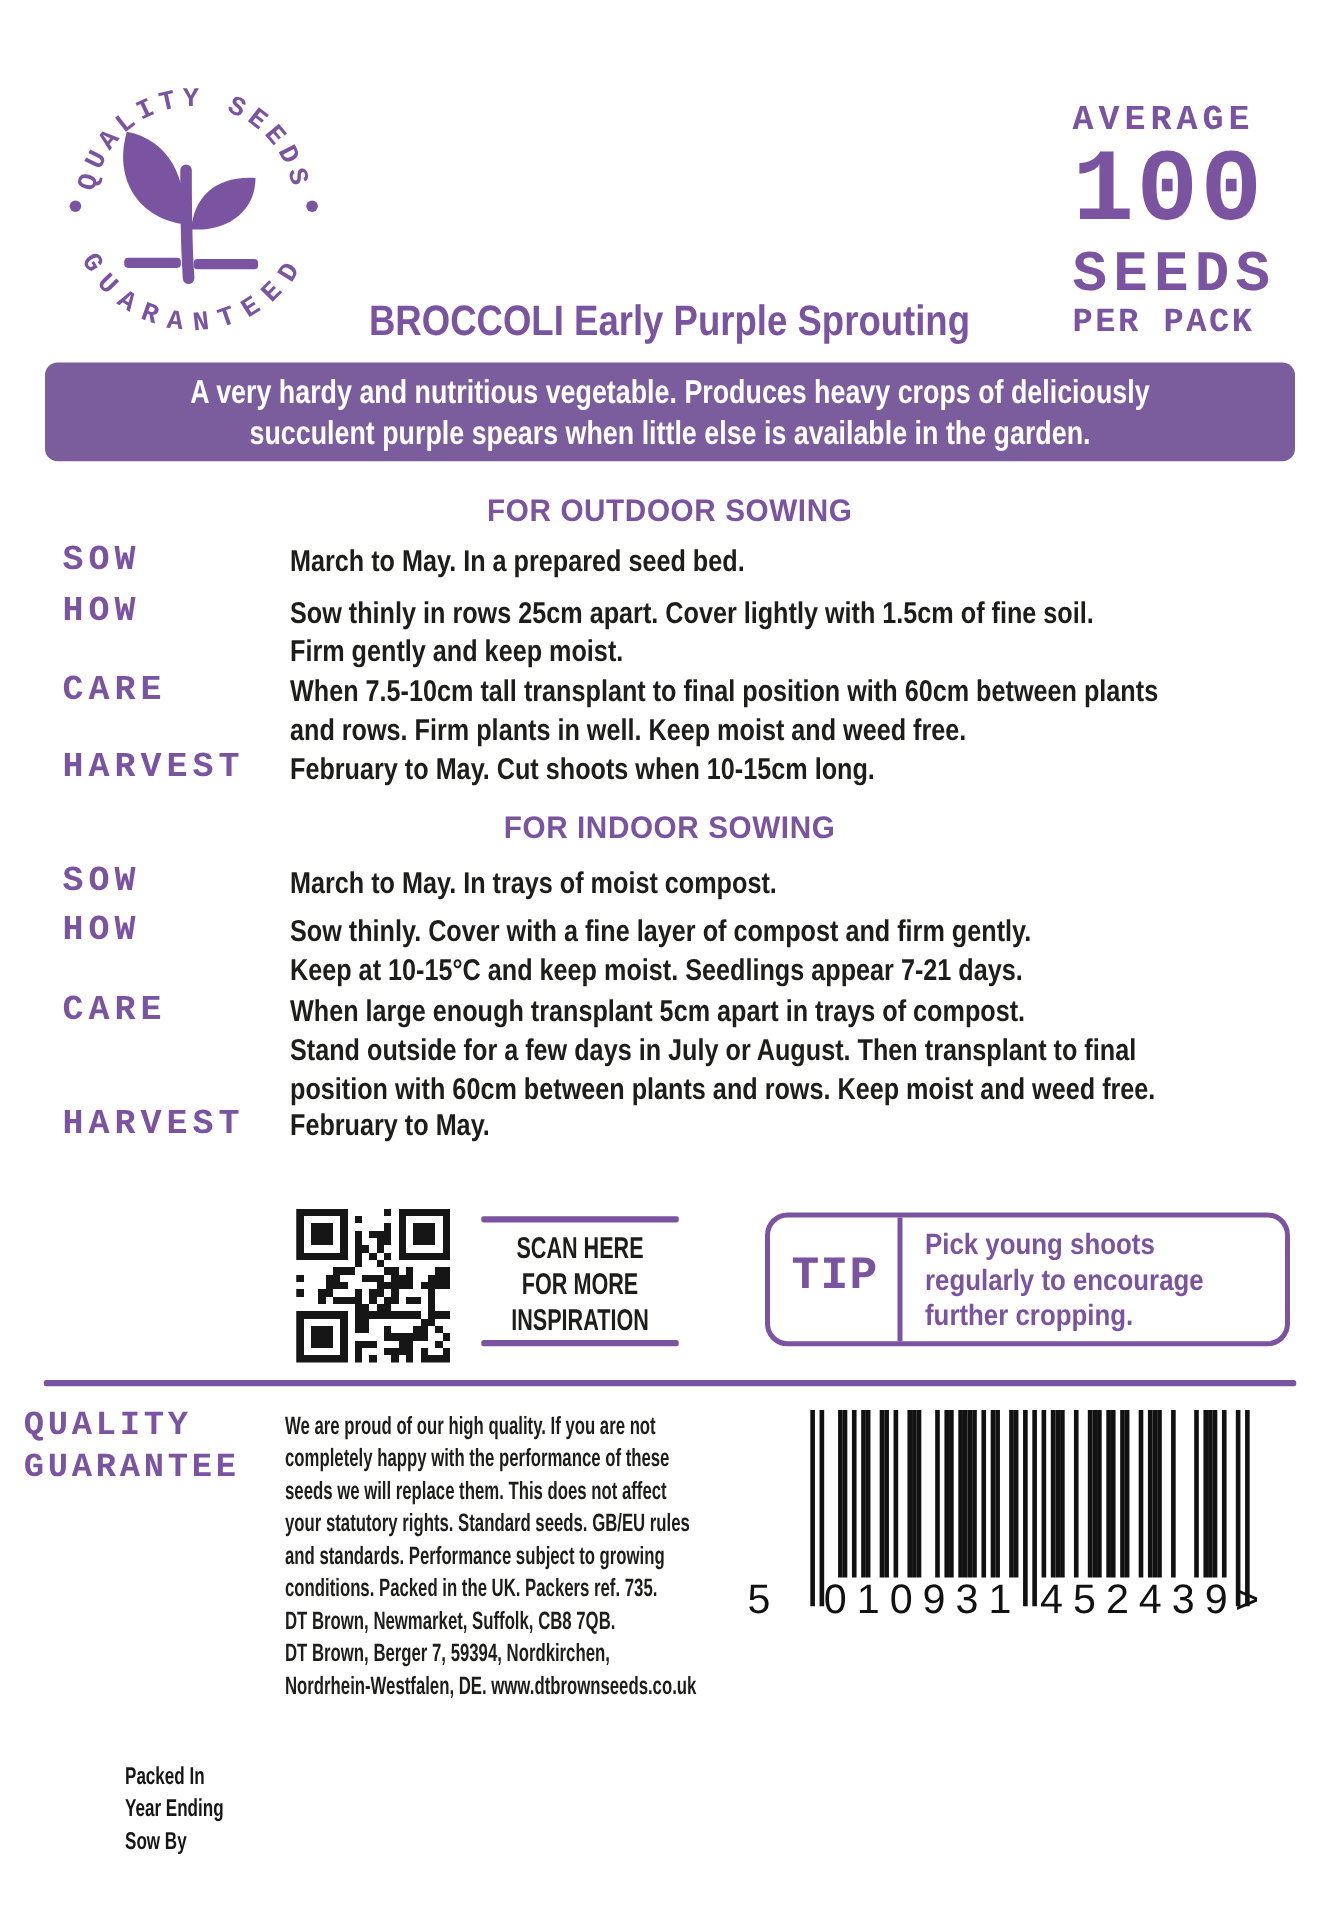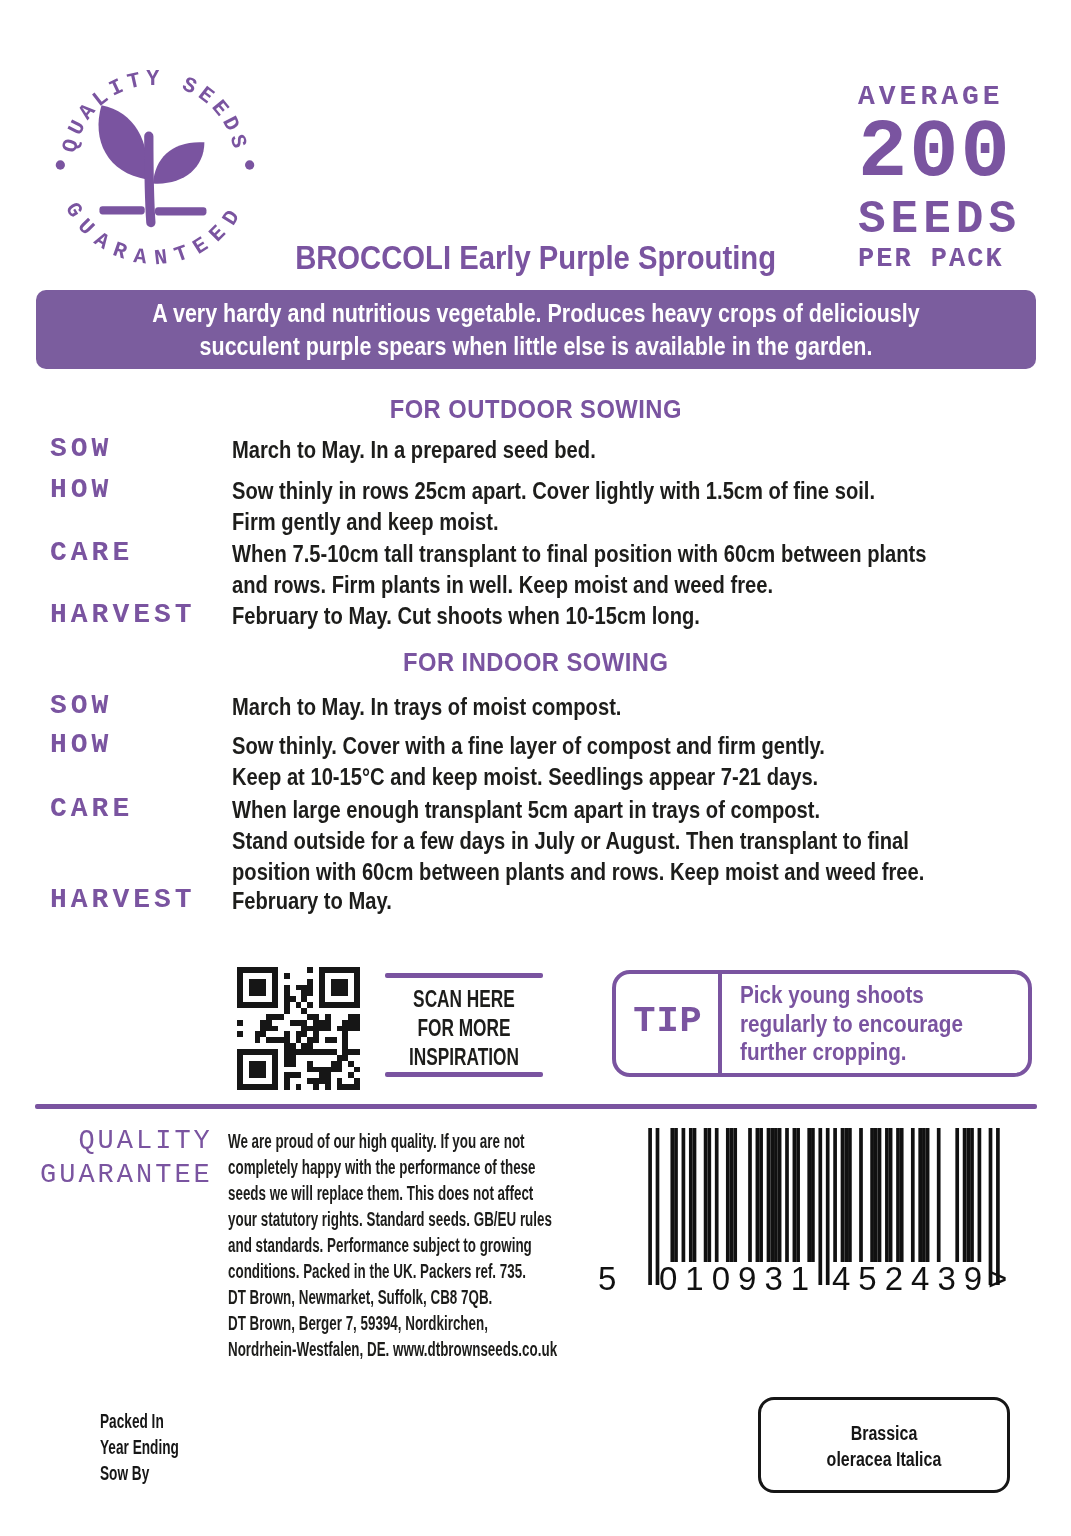--- a/index.html
+++ b/index.html
@@ -55,22 +55,22 @@
            border-radius:18px;box-sizing:border-box;}
   #tip-box .divider{position:absolute;left:102px;top:0;width:4px;height:99px;background:#7a54a0;}
   #tip-box .tip-label{position:absolute;left:0;top:26px;width:104px;text-align:center;
            font-family:"Liberation Mono",monospace;font-weight:bold;font-size:37px;color:#7a54a0;letter-spacing:1px;}
   #tip-box .tip-text{position:absolute;left:124px;top:7px;}
   .tipline{font-size:23.5px;font-weight:bold;line-height:28.5px;color:#7a54a0;white-space:nowrap;
            transform:scaleX(.88);transform-origin:0 50%;}
 
   
   #rule{position:absolute;left:35px;top:1104px;width:1002px;height:5px;background:#7a54a0;border-radius:2px;}
-  #guarantee-label{position:absolute;left:40px;top:1124px;font-family:"Liberation Mono",monospace;
-           font-weight:normal;font-size:27px;line-height:34px;letter-spacing:3px;color:#7a54a0;text-align:right;}
+  #guarantee-label{position:absolute;left:19px;top:1124px;font-family:"Liberation Mono",monospace;
+           font-weight:bold;font-size:27px;line-height:34px;letter-spacing:3px;color:#7a54a0;}
   #guarantee-body{position:absolute;left:228px;top:1128px;}
   .fineline{font-size:20px;font-weight:bold;line-height:26px;color:#1d1d1b;white-space:nowrap;
             transform:scaleX(.67);transform-origin:0 50%;}
 
   
   #barcode{position:absolute;left:648px;top:1128px;width:352px;height:158px;}
   .bc-digit{position:absolute;top:1260px;font-size:33px;line-height:38px;color:#111;
             font-family:"Liberation Sans",sans-serif;}
   #bc-first{left:598px;}
   #bc-g1{left:659px;width:156px;text-align:center;letter-spacing:8px;}
@@ -110,21 +110,21 @@
         <path d="M102,122 C104,96 122,80 152,82 C152,108 130,124 102,122 Z"></path>
         <path d="M100,160 C98,132 98,102 98,76" fill="none" stroke="#7a54a0" stroke-width="9" stroke-linecap="round"></path>
         <rect x="50" y="144" width="44" height="8" rx="3"></rect>
         <rect x="104" y="145" width="50" height="8" rx="3"></rect>
       </g>
     </g>
   </svg>
 
   <div id="seeds-count">
     <div class="l1">AVERAGE</div>
-    <div class="l2">200</div>
+    <div class="l2">100</div>
     <div class="l3">SEEDS</div>
     <div class="l4">PER PACK</div>
   </div>
 
   <div id="page-title">
     <span class="cond">BROCCOLI Early Purple Sprouting</span>
   </div>
 
   <div id="banner">
       <div class="bl">A very hardy and nutritious vegetable. Produces heavy crops of deliciously</div>
@@ -517,18 +517,14 @@
   <div class="bc-digit" id="bc-first">5</div>
   <div class="bc-digit" id="bc-g1">010931</div>
   <div class="bc-digit" id="bc-g2">452439</div>
   <div class="bc-digit" id="bc-suffix">&gt;</div>
 
   <div id="packed">
       <div class="packline">Packed In</div>
       <div class="packline">Year Ending</div>
       <div class="packline">Sow By</div>
     </div>
-  <div id="botanical-box">
-      <div class="botline">Brassica</div>
-      <div class="botline">oleracea Italica</div>
-    </div>
 
 </div>
 
 </body></html>

